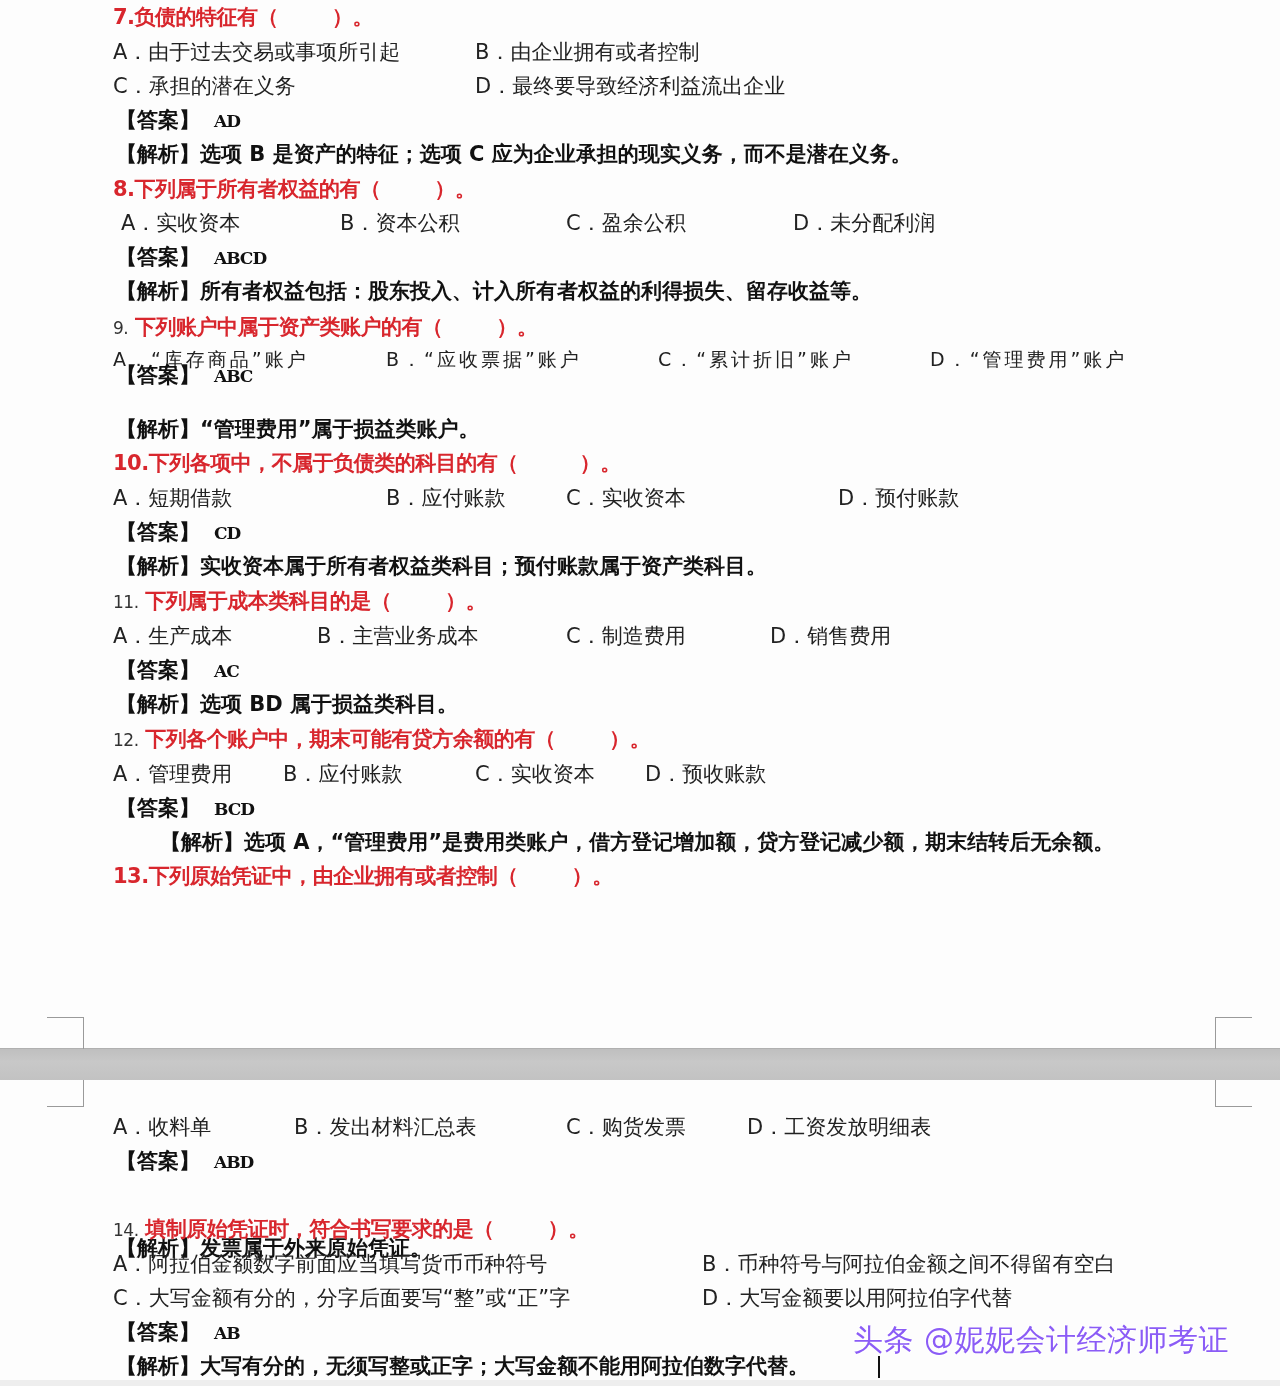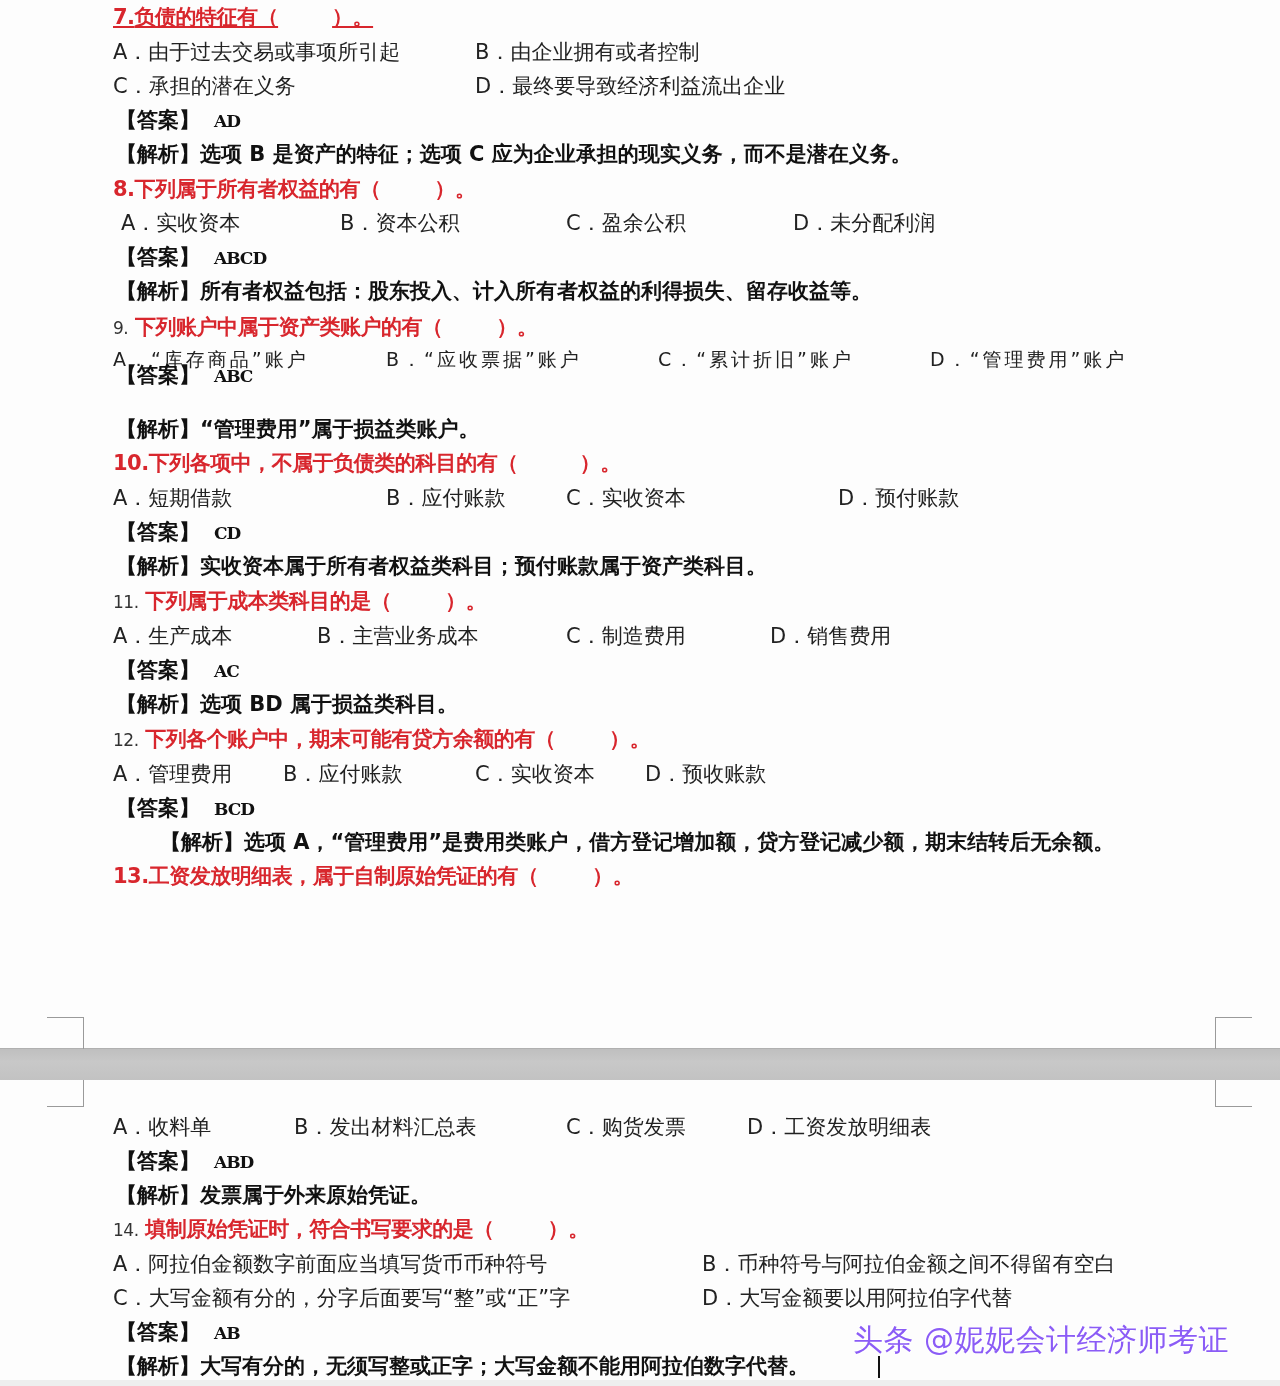--- a/index.html
+++ b/index.html
@@ -47,21 +47,21 @@
 
 <div class="page page1"></div>
 <div class="gap"></div>
 <div class="page page2"></div>
 
 <div class="corner c-tl"></div>
 <div class="corner c-bl"></div>
 <div class="corner c-tr"></div>
 <div class="corner c-br"></div>
 
-<div class="line q" style="top:7px;text-decoration:underline;">
+<div class="line q" style="top:7px;">
   <span class="num">7.</span><span>负债的特征有（</span><span class="paren"></span><span>）。</span>
 </div>
 <div class="line opt" style="top:42px;">
   <span style="left:0">A．由于过去交易或事项所引起</span>
   <span style="left:362px">B．由企业拥有或者控制</span>
 </div>
 <div class="line opt" style="top:76px;">
   <span style="left:0">C．承担的潜在义务</span>
   <span style="left:362px">D．最终要导致经济利益流出企业</span>
 </div>
@@ -146,33 +146,33 @@
   <span style="left:532px">D．预收账款</span>
 </div>
 <div class="line ans" style="top:798px;">
   <span>【答案】</span><span class="val">BCD</span>
 </div>
 <div class="line exp" style="top:832px;margin-left:44px;">
   <span>【解析】</span><span>选项 A，“管理费用”是费用类账户，借方登记增加额，贷方登记减少额，期末结转后无余额。</span>
 </div>
 
 <div class="line q" style="top:866px;">
-  <span class="num">13.</span><span>工资发放明细表，属于自制原始凭证的有（</span><span class="paren"></span><span>）。</span>
+  <span class="num">13.</span><span>下列原始凭证中，由企业拥有或者控制（</span><span class="paren"></span><span>）。</span>
 </div>
 
 <div class="line opt" style="top:1117px;">
   <span style="left:0">A．收料单</span>
   <span style="left:181px">B．发出材料汇总表</span>
   <span style="left:453px">C．购货发票</span>
   <span style="left:634px">D．工资发放明细表</span>
 </div>
 <div class="line ans" style="top:1151px;">
   <span>【答案】</span><span class="val">ABD</span>
 </div>
-<div class="line exp" style="top:1185px;">
+<div class="line exp" style="top:1238px;">
   <span>【解析】</span><span>发票属于外来原始凭证。</span>
 </div>
 
 <div class="line q" style="top:1219px;">
   <span class="num thin">14.</span> <span>填制原始凭证时，符合书写要求的是（</span><span class="paren"></span><span>）。</span>
 </div>
 <div class="line opt" style="top:1254px;">
   <span style="left:0">A．阿拉伯金额数字前面应当填写货币币种符号</span>
   <span style="left:589px">B．币种符号与阿拉伯金额之间不得留有空白</span>
 </div>

